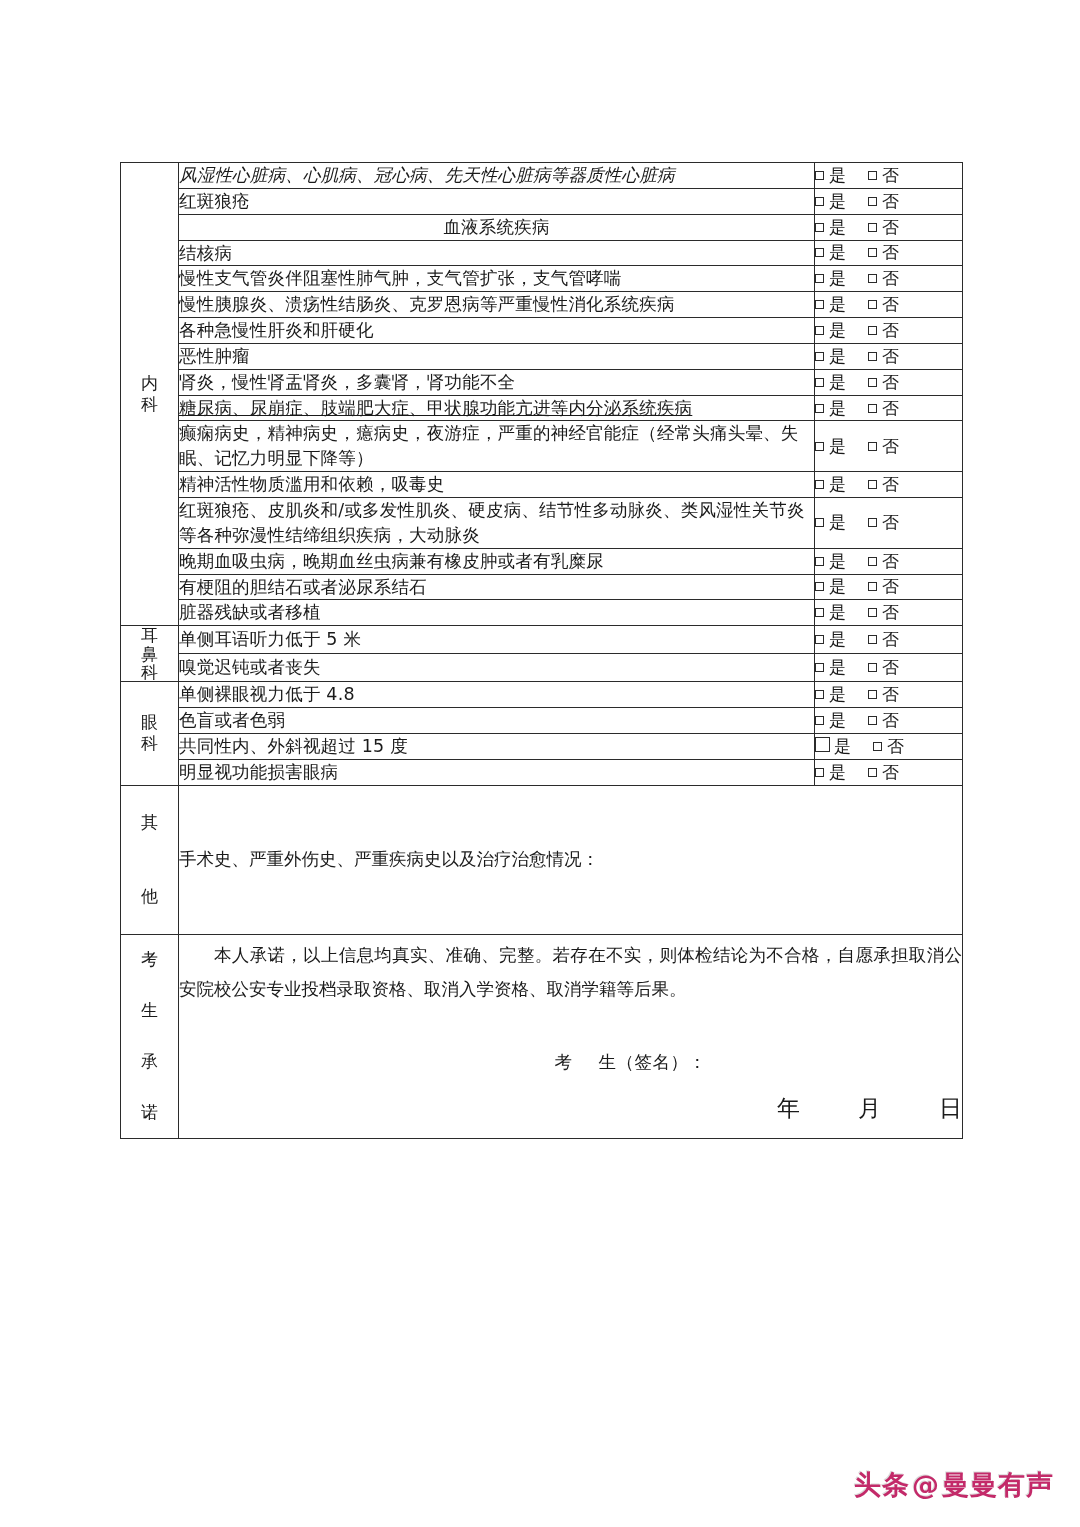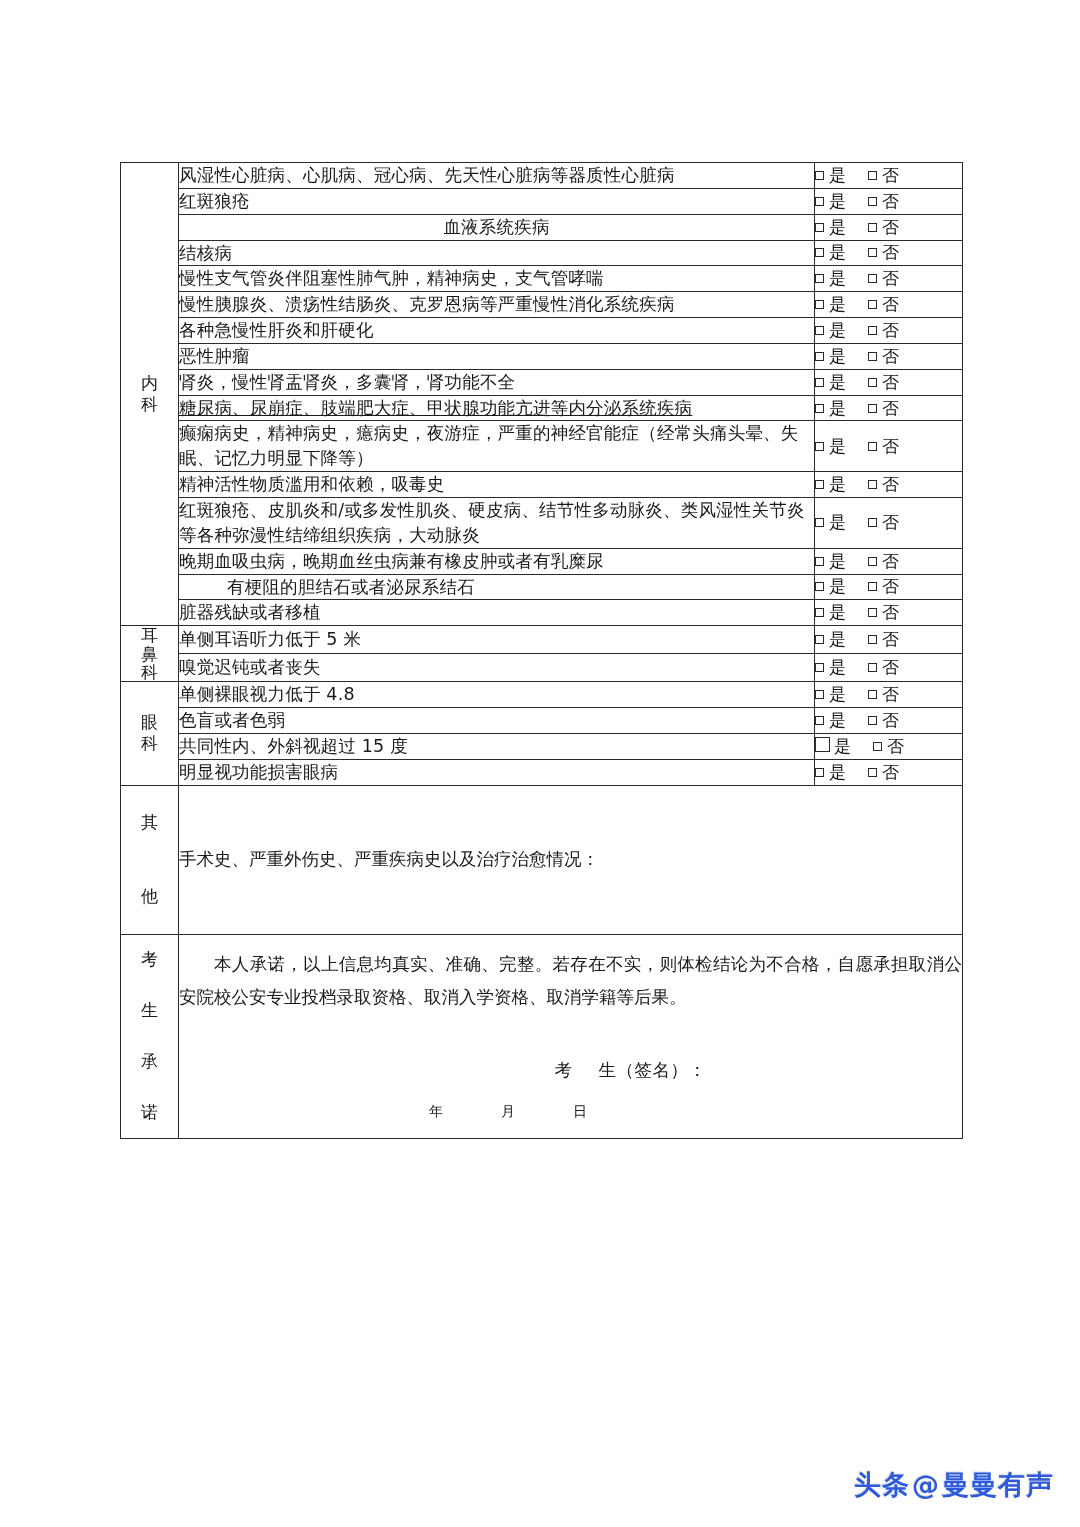--- a/index.html
+++ b/index.html
@@ -137,35 +137,36 @@
   .sign-line {
     margin-top: 40px;
     text-align: center;
     padding-left: 120px;
     font-size: 17.5px;
     letter-spacing: 0.5px;
   }
   .sign-spacer { display: inline-block; width: 26px; }
   .date-line {
     margin-top: 10px;
-    text-align: left;
+    text-align: right;
     padding-left: 250px;
-    font-size: 14px;
+    font-size: 23px;
+    font-family: Liberation Mono, monospace;
   }
   .date-line span { display: inline-block; }
   .date-gap { width: 58px; }
 
   
   #watermark {
     position: absolute;
     right: 26px;
     bottom: 24px;
     font-size: 27px;
     font-weight: bold;
-    color: #1d4ed8;
+    color: #be185d;
     letter-spacing: 1px;
     opacity: 0.92;
     white-space: nowrap;
     text-shadow: 1px 1px 0 #ffffff, -1px -1px 0 #d9d9d9;
   }
   #watermark .wm-at { margin: 0 2px; }
 </style>
 </head>
 <body>
 
@@ -178,37 +179,37 @@
       <col class="c-check">
     </colgroup>
     <tbody id="table-body">
         <tr>
           <td class="dept-cell" rowspan="16">
             <div class="dept-stack">
               <span class="dept-char">内</span>
               <span class="dept-char">科</span>
             </div>
           </td>
-          <td class="item-cell" style="height: 24px;">风湿性心脏病、心肌病、冠心病、先天性心脏病等器质性心脏病</td>
+          <td class="item-cell" style="height: 24px; font-style: italic;">风湿性心脏病、心肌病、冠心病、先天性心脏病等器质性心脏病</td>
           <td class="check-cell"><span class="yn"><span class="box"></span><span class="yn-label">是</span></span><span class="yn"><span class="box"></span><span class="yn-label">否</span></span></td>
         </tr>
         <tr>
           <td class="item-cell" style="height: 24px;">红斑狼疮</td>
           <td class="check-cell"><span class="yn"><span class="box"></span><span class="yn-label">是</span></span><span class="yn"><span class="box"></span><span class="yn-label">否</span></span></td>
         </tr>
         <tr>
           <td class="item-cell" style="height: 24px; text-align: center;">血液系统疾病</td>
           <td class="check-cell"><span class="yn"><span class="box"></span><span class="yn-label">是</span></span><span class="yn"><span class="box"></span><span class="yn-label">否</span></span></td>
         </tr>
         <tr>
           <td class="item-cell" style="height: 24px;">结核病</td>
           <td class="check-cell"><span class="yn"><span class="box"></span><span class="yn-label">是</span></span><span class="yn"><span class="box"></span><span class="yn-label">否</span></span></td>
         </tr>
         <tr>
-          <td class="item-cell" style="height: 24px;">慢性支气管炎伴阻塞性肺气肿，精神病史，支气管哮喘</td>
+          <td class="item-cell" style="height: 24px;">慢性支气管炎伴阻塞性肺气肿，支气管扩张，支气管哮喘</td>
           <td class="check-cell"><span class="yn"><span class="box"></span><span class="yn-label">是</span></span><span class="yn"><span class="box"></span><span class="yn-label">否</span></span></td>
         </tr>
         <tr>
           <td class="item-cell" style="height: 24px;">慢性胰腺炎、溃疡性结肠炎、克罗恩病等严重慢性消化系统疾病</td>
           <td class="check-cell"><span class="yn"><span class="box"></span><span class="yn-label">是</span></span><span class="yn"><span class="box"></span><span class="yn-label">否</span></span></td>
         </tr>
         <tr>
           <td class="item-cell" style="height: 24px;">各种急慢性肝炎和肝硬化</td>
           <td class="check-cell"><span class="yn"><span class="box"></span><span class="yn-label">是</span></span><span class="yn"><span class="box"></span><span class="yn-label">否</span></span></td>
         </tr>
@@ -234,21 +235,21 @@
         </tr>
         <tr>
           <td class="item-cell">红斑狼疮、皮肌炎和/或多发性肌炎、硬皮病、结节性多动脉炎、类风湿性关节炎等各种弥漫性结缔组织疾病，大动脉炎</td>
           <td class="check-cell"><span class="yn"><span class="box"></span><span class="yn-label">是</span></span><span class="yn"><span class="box"></span><span class="yn-label">否</span></span></td>
         </tr>
         <tr>
           <td class="item-cell" style="height: 24px;">晚期血吸虫病，晚期血丝虫病兼有橡皮肿或者有乳糜尿</td>
           <td class="check-cell"><span class="yn"><span class="box"></span><span class="yn-label">是</span></span><span class="yn"><span class="box"></span><span class="yn-label">否</span></span></td>
         </tr>
         <tr>
-          <td class="item-cell" style="height: 24px; padding-left: 48px;">有梗阻的胆结石或者泌尿系结石</td>
+          <td class="item-cell" style="height: 24px;">有梗阻的胆结石或者泌尿系结石</td>
           <td class="check-cell"><span class="yn"><span class="box"></span><span class="yn-label">是</span></span><span class="yn"><span class="box"></span><span class="yn-label">否</span></span></td>
         </tr>
         <tr>
           <td class="item-cell" style="height: 24px;">脏器残缺或者移植</td>
           <td class="check-cell"><span class="yn"><span class="box"></span><span class="yn-label">是</span></span><span class="yn"><span class="box"></span><span class="yn-label">否</span></span></td>
         </tr>
         <tr>
           <td class="dept-cell" rowspan="2">
             <div class="dept-stack tight">
               <span class="dept-char">耳</span>

